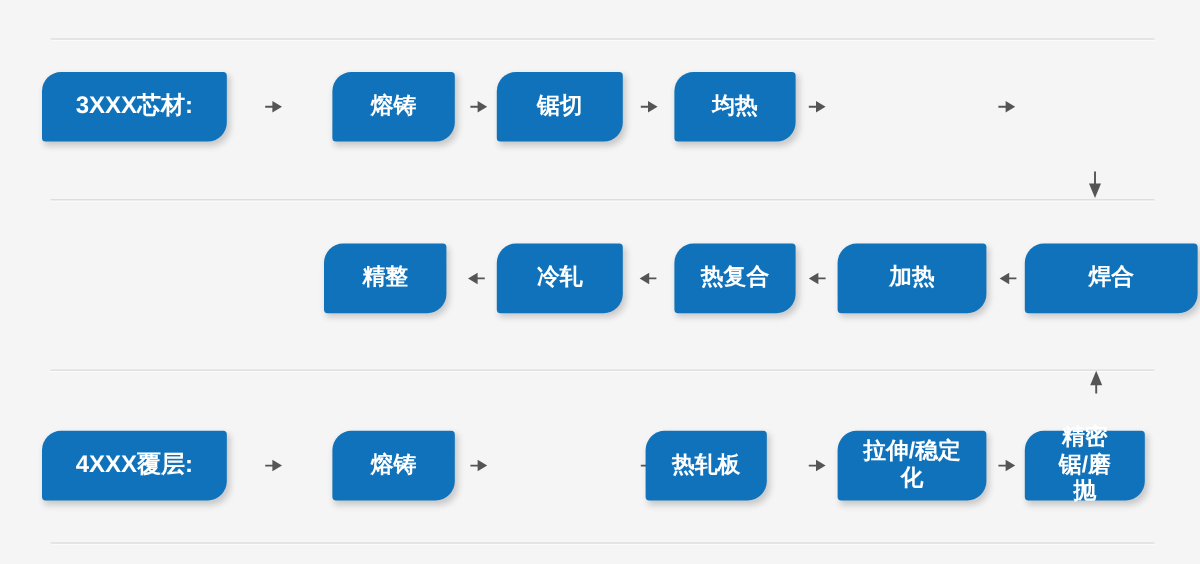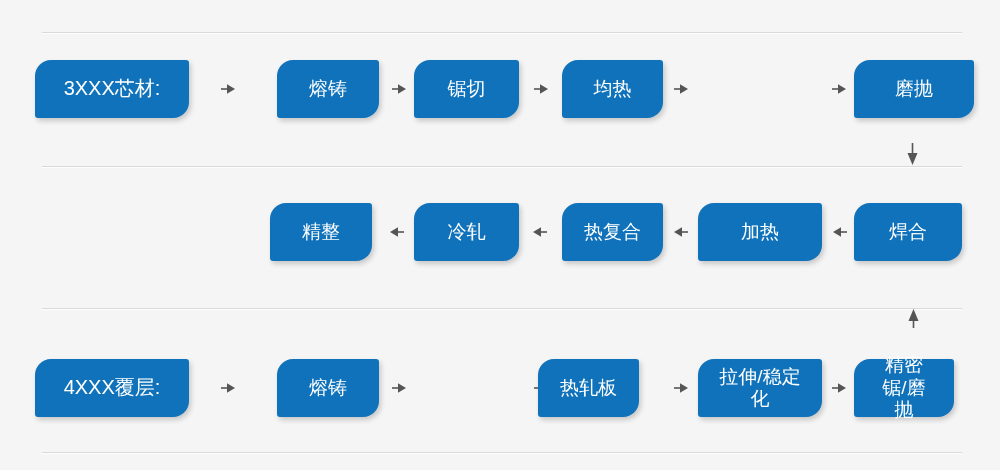--- a/index.html
+++ b/index.html
@@ -28,21 +28,21 @@
     height: 1px;
     background: var(--divider);
     box-shadow: 0 1px 0 rgba(255,255,255,0.75);
   }
   .box {
     position: absolute;
     height: 58px;
     background: var(--box-blue);
     border-radius: 16px 3px 16px 3px;
     color: var(--box-text);
-    font-weight: normal;
+    font-weight: bold;
     font-size: 19px;
     line-height: 1.18;
     display: flex;
     align-items: center;
     justify-content: center;
     text-align: center;
     padding: 0 21px;
     box-sizing: border-box;
     box-shadow: 2px 3px 5px rgba(40,40,40,0.22);
   }
@@ -91,21 +91,20 @@
     <line x1="1" y1="6" x2="8" y2="6" stroke="currentColor" stroke-width="1.6"></line>
     <polygon points="7,1.2 15,6 7,10.8" fill="currentColor"></polygon>
   </svg>
 
 
   <svg class="arrow" style="left:831px;top:83px" width="16" height="12" viewBox="0 0 16 12">
     <line x1="1" y1="6" x2="8" y2="6" stroke="currentColor" stroke-width="1.6"></line>
     <polygon points="7,1.2 15,6 7,10.8" fill="currentColor"></polygon>
   </svg>
 
-  <div class="box" style="left:854px;top:60px;width:120px">磨抛</div>
 
   <svg class="arrow" style="left:906px;top:142px" width="13" height="24" viewBox="0 0 13 24">
     <line x1="6.5" y1="1" x2="6.5" y2="13" stroke="currentColor" stroke-width="1.6"></line>
     <polygon points="1.5,11 11.5,11 6.5,23" fill="currentColor"></polygon>
   </svg>
 
   <div class="box" style="left:270px;top:203px;width:102px">精整</div>
 
   <svg class="arrow" style="left:389px;top:226px" width="16" height="12" viewBox="0 0 16 12">
     <line x1="15" y1="6" x2="8" y2="6" stroke="currentColor" stroke-width="1.6"></line>
@@ -126,21 +125,21 @@
     <polygon points="9,1.2 1,6 9,10.8" fill="currentColor"></polygon>
   </svg>
 
   <div class="box" style="left:698px;top:203px;width:124px">加热</div>
 
   <svg class="arrow" style="left:832px;top:226px" width="16" height="12" viewBox="0 0 16 12">
     <line x1="15" y1="6" x2="8" y2="6" stroke="currentColor" stroke-width="1.6"></line>
     <polygon points="9,1.2 1,6 9,10.8" fill="currentColor"></polygon>
   </svg>
 
-  <div class="box" style="left:854px;top:203px;width:108px">焊合</div>
+  <div class="box" style="left:854px;top:203px;width:144px">焊合</div>
 
   <svg class="arrow" style="left:907px;top:309px" width="13" height="20" viewBox="0 0 13 20">
     <polygon points="6.5,0 1.5,12 11.5,12" fill="currentColor"></polygon>
     <line x1="6.5" y1="10" x2="6.5" y2="19" stroke="currentColor" stroke-width="1.6"></line>
   </svg>
 
   <div class="box label-box" style="left:35px;top:359px;width:154px">4XXX覆层:</div>
 
   <svg class="arrow" style="left:220px;top:382px" width="16" height="12" viewBox="0 0 16 12">
     <line x1="1" y1="6" x2="8" y2="6" stroke="currentColor" stroke-width="1.6"></line>

